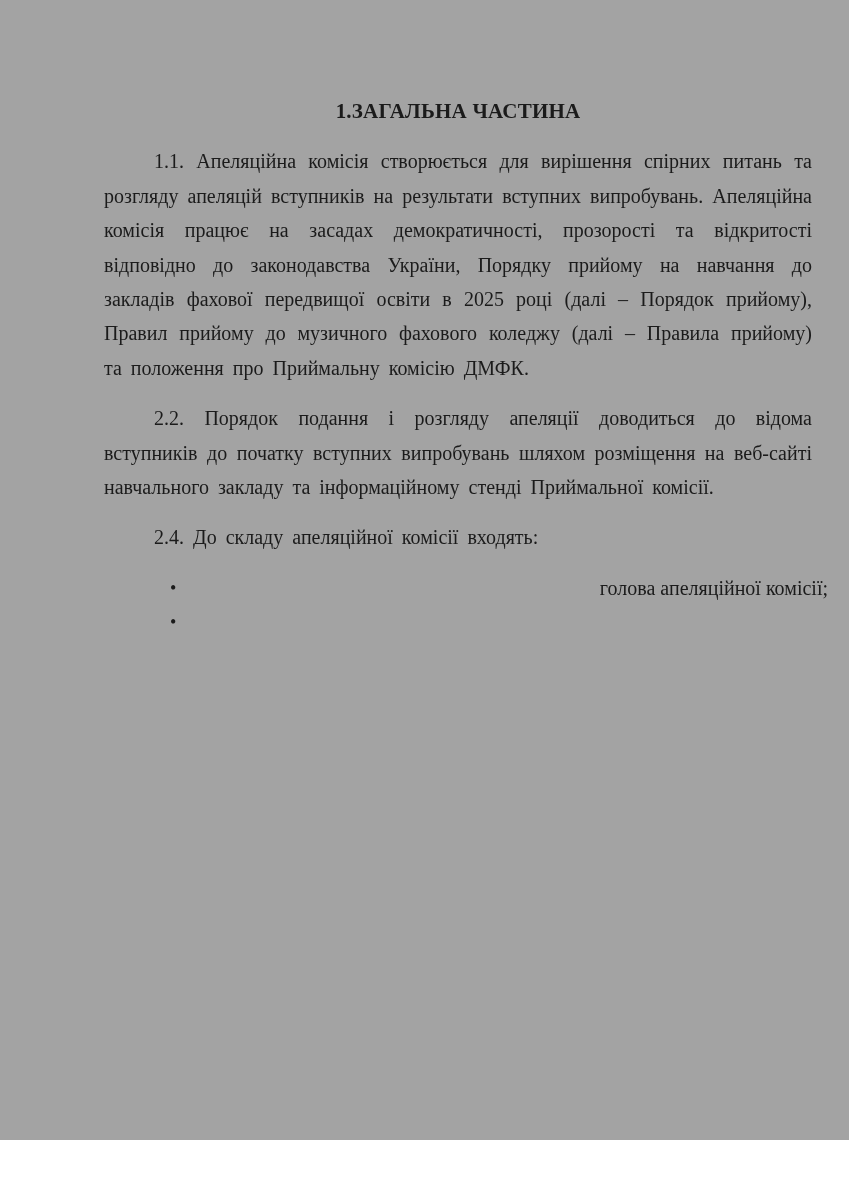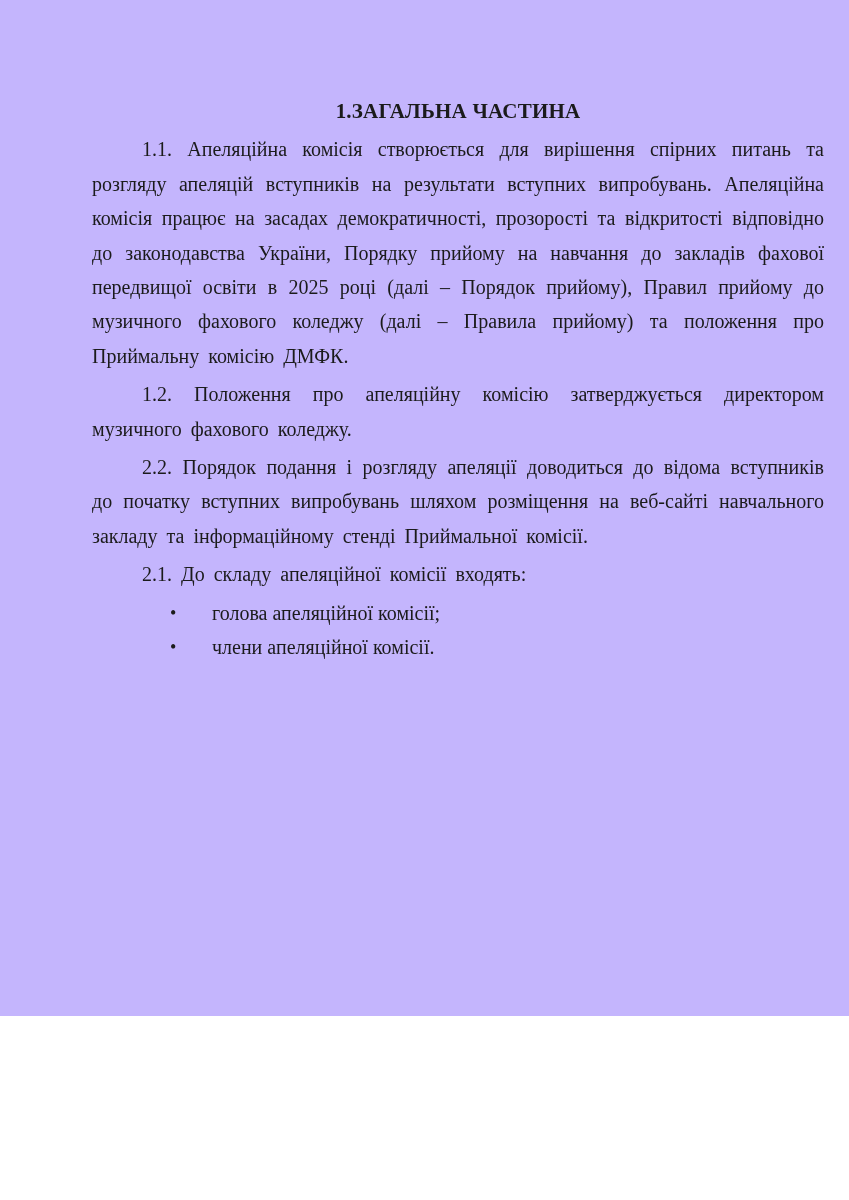--- a/index.html
+++ b/index.html
@@ -3,88 +3,87 @@
 <meta charset="utf-8">
 <style>
   html, body {
     margin: 0;
     padding: 0;
     background: #ffffff;
   }
   .page {
     position: relative;
     width: 849px;
-    height: 1016px;
-    background: #c4b5fd;
+    height: 1140px;
+    background: #a3a3a3;
     box-sizing: border-box;
     padding: 94px 21px 0 88px;
     font-family: "Liberation Serif", "DejaVu Serif", serif;
     font-size: 20px;
     line-height: 34.4px;
     color: #1b1b1b;
     overflow: hidden;
   }
   .doc-heading {
     margin: 0;
     font-size: 21px;
     font-weight: bold;
     text-align: center;
     line-height: 34.4px;
     letter-spacing: 0.2px;
   }
   .doc-heading.second {
     margin-top: 34.4px;
   }
   p.body-par {
-    margin: 4px;
+    margin: 16px;
     text-align: justify;
     text-indent: 50px;
     word-spacing: 4px;
   }
   .bullet-list {
     margin: 0;
     padding: 0;
   }
   .bullet-row {
     display: flex;
     padding-left: 82px;
     margin: 0;
   }
   .bullet-marker {
     flex: none;
     width: 42px;
     font-size: 18px;
   }
   .bullet-text {
     flex: 1;
+    text-align: right;
   }
 </style>
 </head>
 <body>
 
 <div class="page">
 
   <h1 class="doc-heading">1.ЗАГАЛЬНА ЧАСТИНА</h1>
 
   <p class="body-par">1.1. Апеляційна комісія створюється для вирішення спірних питань та розгляду апеляцій вступників на результати вступних випробувань. Апеляційна комісія працює на засадах демократичності, прозорості та відкритості відповідно до законодавства України, Порядку прийому на навчання до закладів фахової передвищої освіти в 2025 році (далі – Порядок прийому), Правил прийому до музичного фахового коледжу (далі – Правила прийому) та положення про Приймальну комісію ДМФК.</p>
 
-  <p class="body-par">1.2. Положення про апеляційну комісію затверджується директором музичного фахового коледжу.</p>
 
   <p class="body-par">2.2. Порядок подання і розгляду апеляції доводиться до відома вступників до початку вступних випробувань шляхом розміщення на веб-сайті навчального закладу та інформаційному стенді Приймальної комісії.</p>
 
 
 
 
 
-  <p class="body-par">2.1. До складу апеляційної комісії входять:</p>
+  <p class="body-par">2.4. До складу апеляційної комісії входять:</p>
 
   <div class="bullet-list">
     <div class="bullet-row">
       <span class="bullet-marker">•</span>
       <span class="bullet-text">голова апеляційної комісії;</span>
     </div>
     <div class="bullet-row">
       <span class="bullet-marker">•</span>
-      <span class="bullet-text">члени апеляційної комісії.</span>
     </div>
   </div>
 
 </div>
 
 </body></html>

